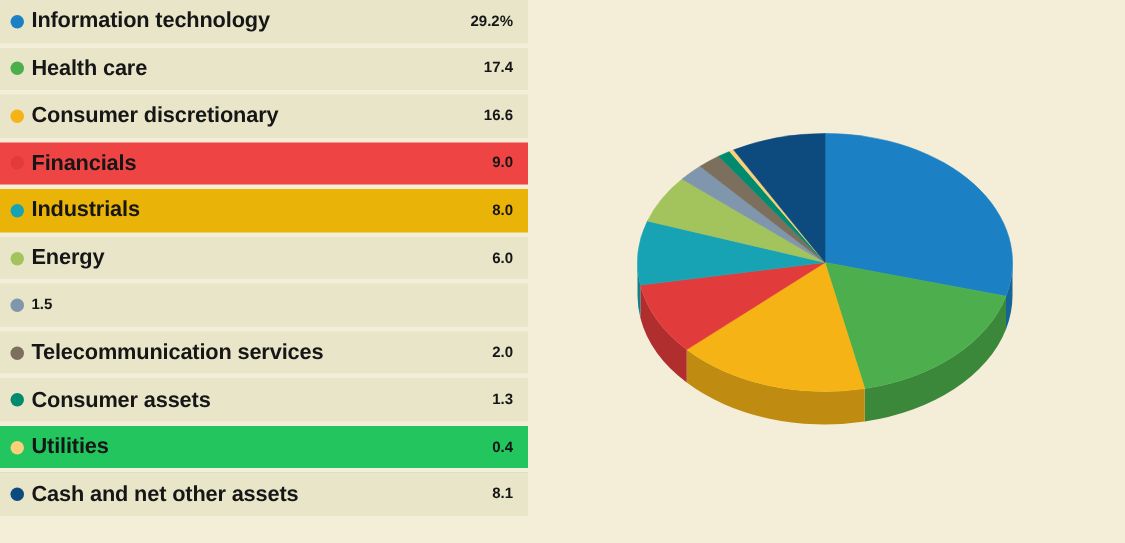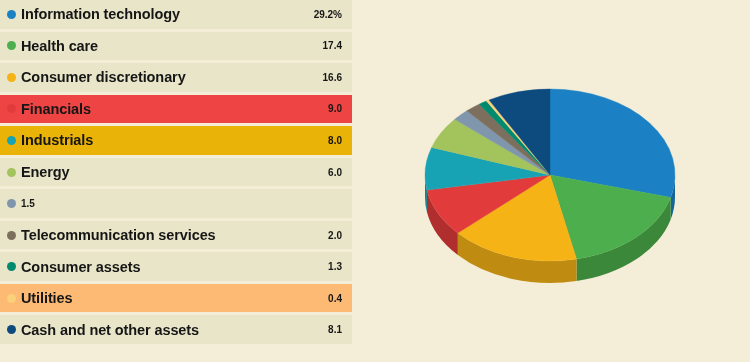--- a/index.html
+++ b/index.html
@@ -123,21 +123,21 @@
     <div class="legend-row" style="background: rgb(232, 229, 200);">
       <span class="bullet" style="background: rgb(124, 111, 94);"></span>
       <span class="legend-label" style="color: rgb(22, 22, 22);">Telecommunication services</span>
       <span class="legend-value" style="color: rgb(22, 22, 22);">2.0</span>
     </div>
     <div class="legend-row" style="background: rgb(232, 229, 200);">
       <span class="bullet" style="background: rgb(0, 138, 110);"></span>
       <span class="legend-label" style="color: rgb(22, 22, 22);">Consumer assets</span>
       <span class="legend-value" style="color: rgb(22, 22, 22);">1.3</span>
     </div>
-    <div class="legend-row" style="background: #fdba74;">
+    <div class="legend-row" style="background: #22c55e;">
       <span class="bullet" style="background: rgb(250, 208, 122);"></span>
       <span class="legend-label" style="color: rgb(22, 22, 22);">Utilities</span>
       <span class="legend-value" style="color: rgb(22, 22, 22);">0.4</span>
     </div>
     <div class="legend-row" style="background: rgb(232, 229, 200);">
       <span class="bullet" style="background: rgb(13, 75, 127);"></span>
       <span class="legend-label" style="color: rgb(22, 22, 22);">Cash and net other assets</span>
       <span class="legend-value" style="color: rgb(22, 22, 22);">8.1</span>
     </div>
   </div>

